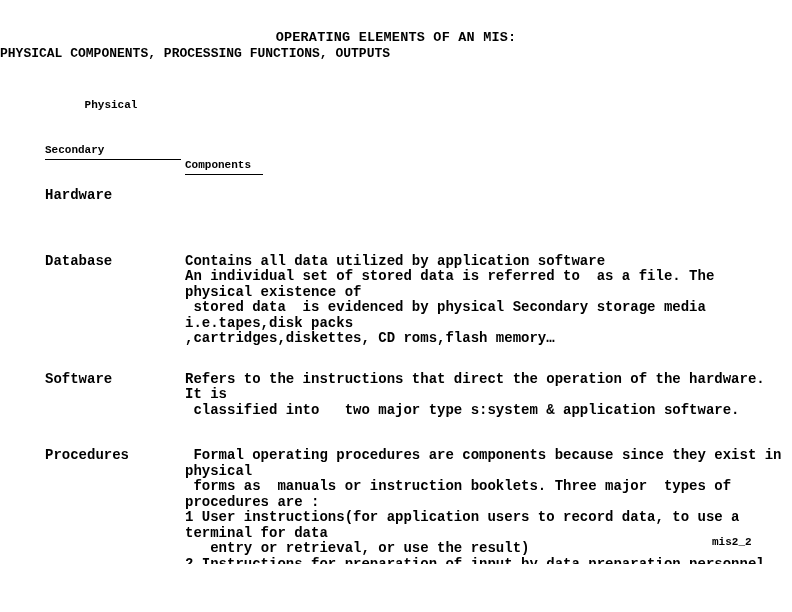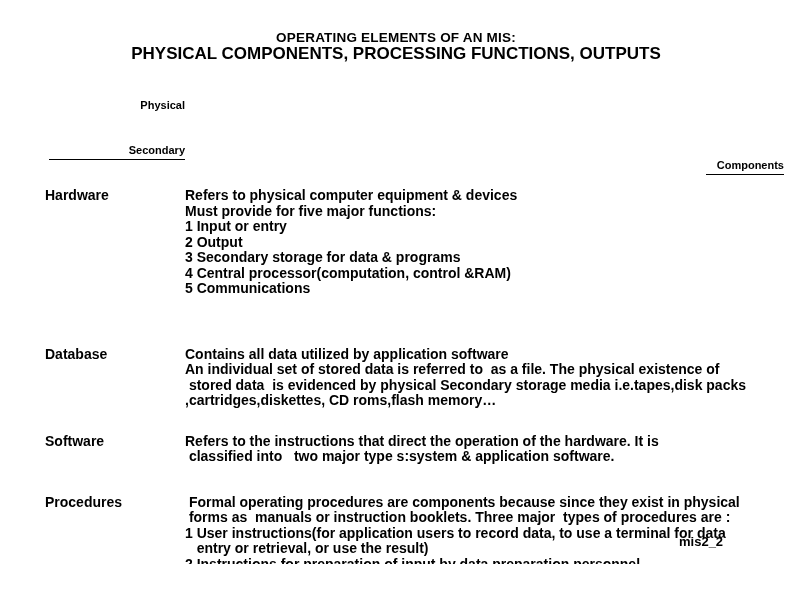--- a/index.html
+++ b/index.html
@@ -6,47 +6,45 @@
     margin: 0;
     padding: 0;
     background: #ffffff;
   }
   .page {
     position: relative;
     width: 792px;
     height: 564px;
     background: #ffffff;
     color: #000000;
-    font-family: Liberation Sans, sans-serif;
+    font-family: Liberation Mono, monospace;
     font-weight: bold;
     box-sizing: border-box;
     padding-top: 30px;
     overflow: hidden;
   }
   .title {
     text-align: center;
     font-size: 13.5px;
     line-height: 16px;
     letter-spacing: 0.2px;
   }
   .subtitle {
-    text-align: center;
-    font-size: 17px;
+    font-size: 13px;
     line-height: 15px;
   }
   .header-row {
     display: grid;
     grid-template-columns: 140px 1fr;
     align-items: end;
     padding-left: 45px;
     padding-right: 8px;
     margin-top: 22px;
     font-size: 11px;
     line-height: 15px;
-    text-align: right;
   }
   .col1-header {
     white-space: pre-wrap;
   }
   .col1-line2 {
     display: inline-block;
     width: 136px;
     border-bottom: 1.5px solid #000;
     padding-bottom: 1px;
   }
@@ -70,23 +68,23 @@
   .row .component,
   .row .description {
     white-space: pre-wrap;
   }
   .mb-hardware  { margin-bottom: 50px; }
   .mb-software  { margin-bottom: 30px; }
   .mb-database  { margin-bottom: 25px; }
   .mb-procedures{ }
   .footnote {
     position: absolute;
-    left: 679px;
+    left: 712px;
     top: 537px;
-    font-size: 13px;
+    font-size: 11px;
     line-height: 10px;
   }
 </style>
 </head>
 <body>
 
 <div class="page">
 
   <div class="title">OPERATING ELEMENTS OF AN MIS:</div>
   <div class="subtitle">PHYSICAL COMPONENTS, PROCESSING FUNCTIONS, OUTPUTS</div>
@@ -98,27 +96,20 @@
     </div>
     <div>
       <span class="col2-header">Components</span>
     </div>
   </div>
 
   <div class="rows">
 
     <div class="row mb-hardware">
       <div class="component">Hardware</div>
-      <div class="description">Refers to physical computer equipment &amp; devices
-Must provide for five major functions:
-1 Input or entry
-2 Output
-3 Secondary storage for data &amp; programs
-4 Central processor(computation, control &amp;RAM)
-5 Communications</div>
     </div>
 
     <div class="row mb-database">
       <div class="component">Database</div>
       <div class="description">Contains all data utilized by application software
 An individual set of stored data is referred to  as a file. The physical existence of
  stored data  is evidenced by physical Secondary storage media i.e.tapes,disk packs
 ,cartridges,diskettes, CD roms,flash memory…</div>
     </div>
 

